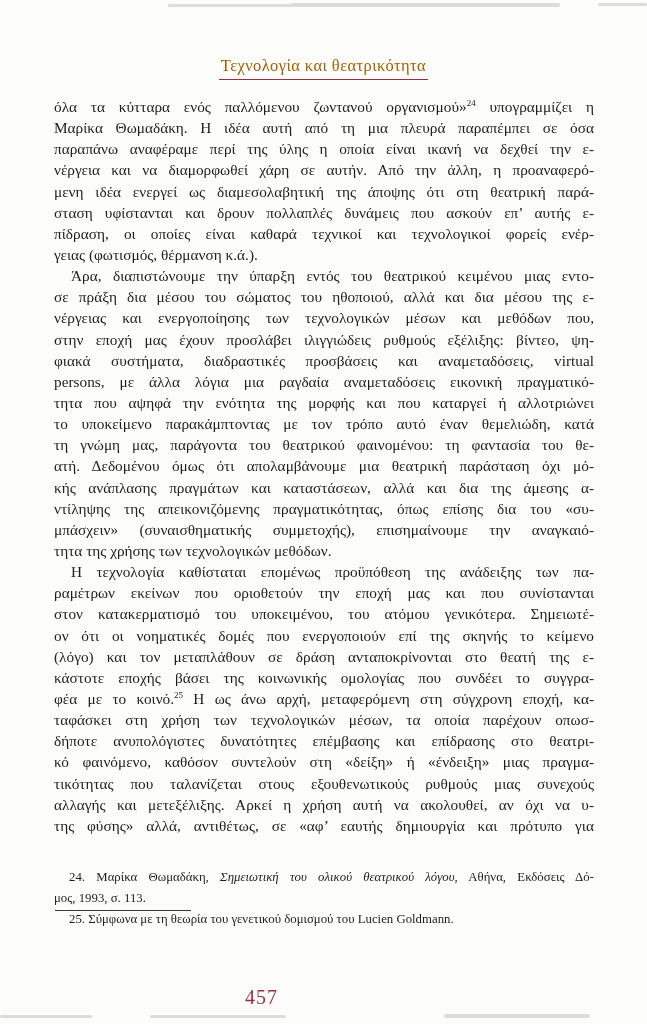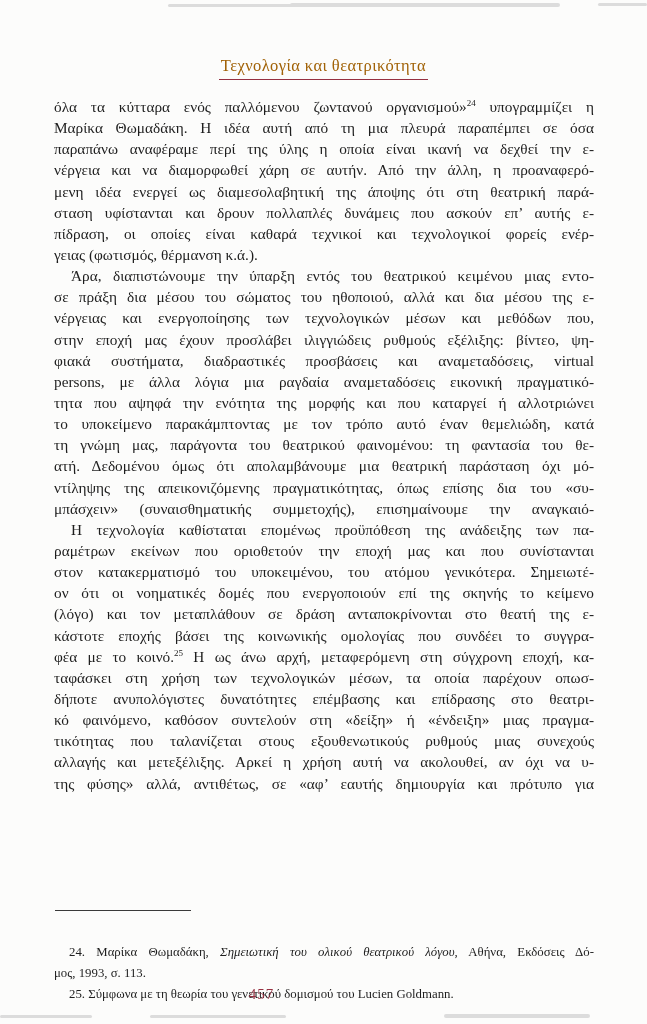--- a/index.html
+++ b/index.html
@@ -47,34 +47,34 @@
   .line sup {
     font-size: 9px; line-height: 0; vertical-align: super; letter-spacing: 0; margin-top: 36px;
   }
 
   
   .fn-sep {
     position: absolute; top: 910px; left: 55px; width: 136px; height: 1px;
     background: #3a3a3a;
   }
   .fn-block {
-    position: absolute; top: 942px; left: 54px; width: 540px;
+    position: absolute; top: 867px; left: 54px; width: 540px;
   }
   .fn-block .line {
     font-size: 12.8px;
     height: 21px; line-height: 21px;
   }
   .fn-block .line.indent { text-indent: 15px; }
   .fn-block .line em { font-style: italic; }
 
   
   .page-number {
     position: absolute; top: 986px; left: 0; width: 523px;
     text-align: center;
-    font-size: 15px;
+    font-size: 20px;
     letter-spacing: 1px;
   }
 </style>
 </head>
 <body style="color: rgb(30, 30, 30);">
 
 <div class="page">
 
   <div class="artifact" style="left: 168px; top: 4px; width: 180px; height: 3px; background: rgb(220, 220, 220);"></div>
   <div class="artifact" style="left: 290px; top: 3px; width: 270px; height: 4px; background: rgb(220, 220, 220);"></div>
@@ -96,22 +96,24 @@
       <div class="line indent">Άρα, διαπιστώνουμε την ύπαρξη εντός του θεατρικού κειμένου μιας εντο-</div>
       <div class="line">σε πράξη δια μέσου του σώματος του ηθοποιού, αλλά και δια μέσου της ε-</div>
       <div class="line">νέργειας και ενεργοποίησης των τεχνολογικών μέσων και μεθόδων που,</div>
       <div class="line">στην εποχή μας έχουν προσλάβει ιλιγγιώδεις ρυθμούς εξέλιξης: βίντεο, ψη-</div>
       <div class="line">φιακά συστήματα, διαδραστικές προσβάσεις και αναμεταδόσεις, virtual</div>
       <div class="line">persons, με άλλα λόγια μια ραγδαία αναμεταδόσεις εικονική πραγματικό-</div>
       <div class="line">τητα που αψηφά την ενότητα της μορφής και που καταργεί ή αλλοτριώνει</div>
       <div class="line">το υποκείμενο παρακάμπτοντας με τον τρόπο αυτό έναν θεμελιώδη, κατά</div>
       <div class="line">τη γνώμη μας, παράγοντα του θεατρικού φαινομένου: τη φαντασία του θε-</div>
       <div class="line">ατή. Δεδομένου όμως ότι απολαμβάνουμε μια θεατρική παράσταση όχι μό-</div>
+      <div class="line">κής ανάπλασης πραγμάτων και καταστάσεων, αλλά και δια της άμεσης α-</div>
       <div class="line">ντίληψης της απεικονιζόμενης πραγματικότητας, όπως επίσης δια του «συ-</div>
       <div class="line">μπάσχειν» (συναισθηματικής συμμετοχής), επισημαίνουμε την αναγκαιό-</div>
+      <div class="line no-just">τητα της χρήσης των τεχνολογικών μεθόδων.</div>
       <div class="line indent">Η τεχνολογία καθίσταται επομένως προϋπόθεση της ανάδειξης των πα-</div>
       <div class="line">ραμέτρων εκείνων που οριοθετούν την εποχή μας και που συνίστανται</div>
       <div class="line">στον κατακερματισμό του υποκειμένου, του ατόμου γενικότερα. Σημειωτέ-</div>
       <div class="line">ον ότι οι νοηματικές δομές που ενεργοποιούν επί της σκηνής το κείμενο</div>
       <div class="line">(λόγο) και τον μεταπλάθουν σε δράση ανταποκρίνονται στο θεατή της ε-</div>
       <div class="line">κάστοτε εποχής βάσει της κοινωνικής ομολογίας που συνδέει το συγγρα-</div>
       <div class="line">φέα με το κοινό.<sup>25</sup> Η ως άνω αρχή, μεταφερόμενη στη σύγχρονη εποχή, κα-</div>
       <div class="line">ταφάσκει στη χρήση των τεχνολογικών μέσων, τα οποία παρέχουν οπωσ-</div>
       <div class="line">δήποτε ανυπολόγιστες δυνατότητες επέμβασης και επίδρασης στο θεατρι-</div>
       <div class="line">κό φαινόμενο, καθόσον συντελούν στη «δείξη» ή «ένδειξη» μιας πραγμα-</div>

